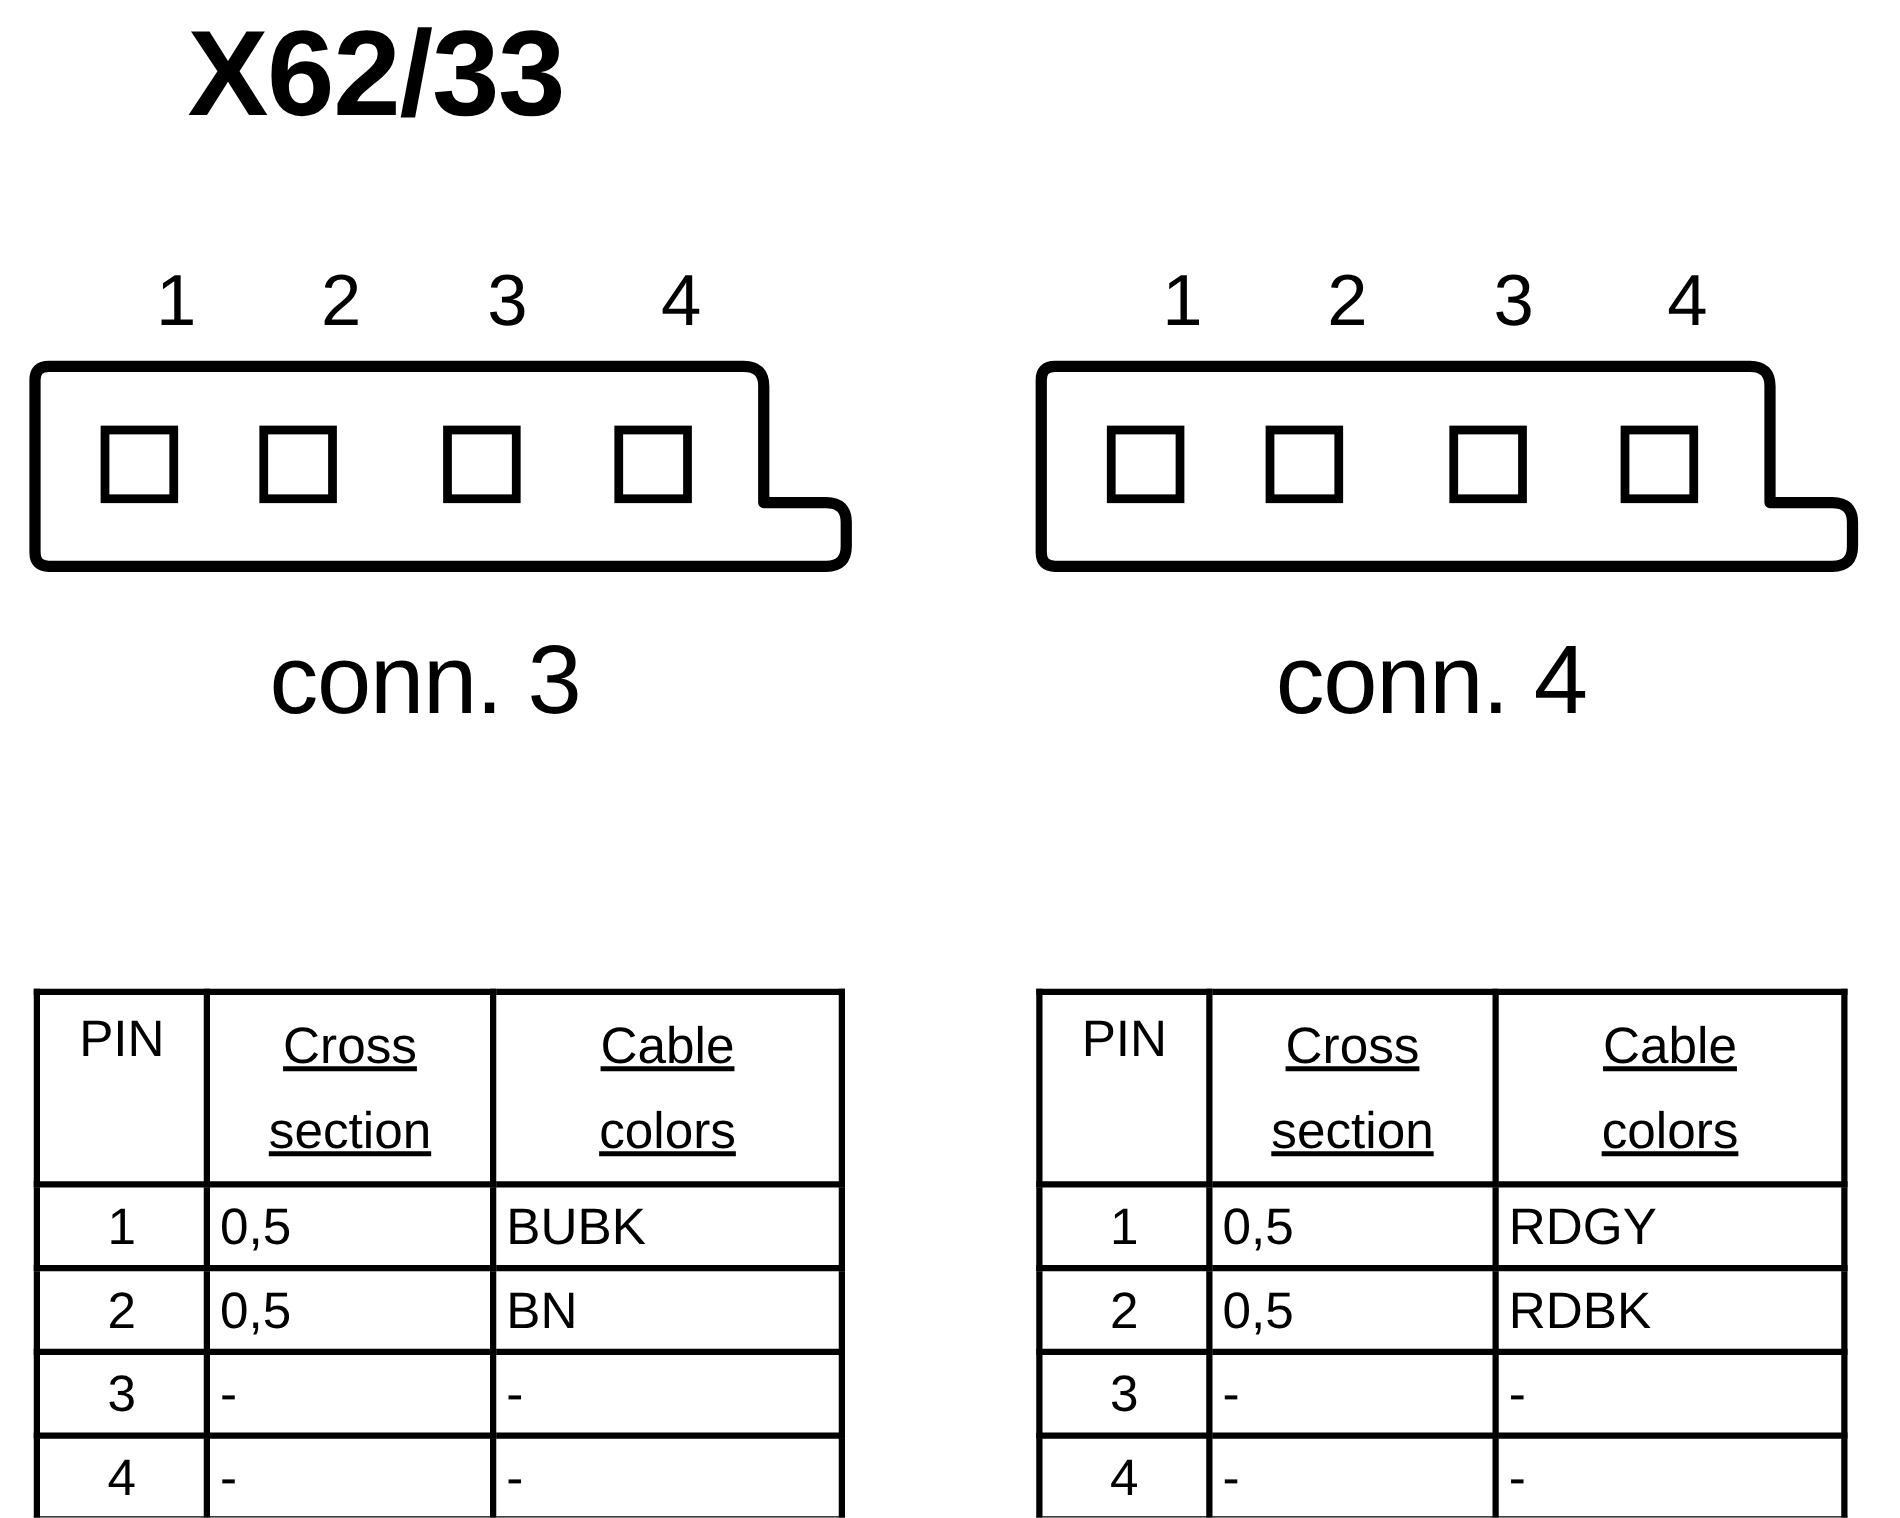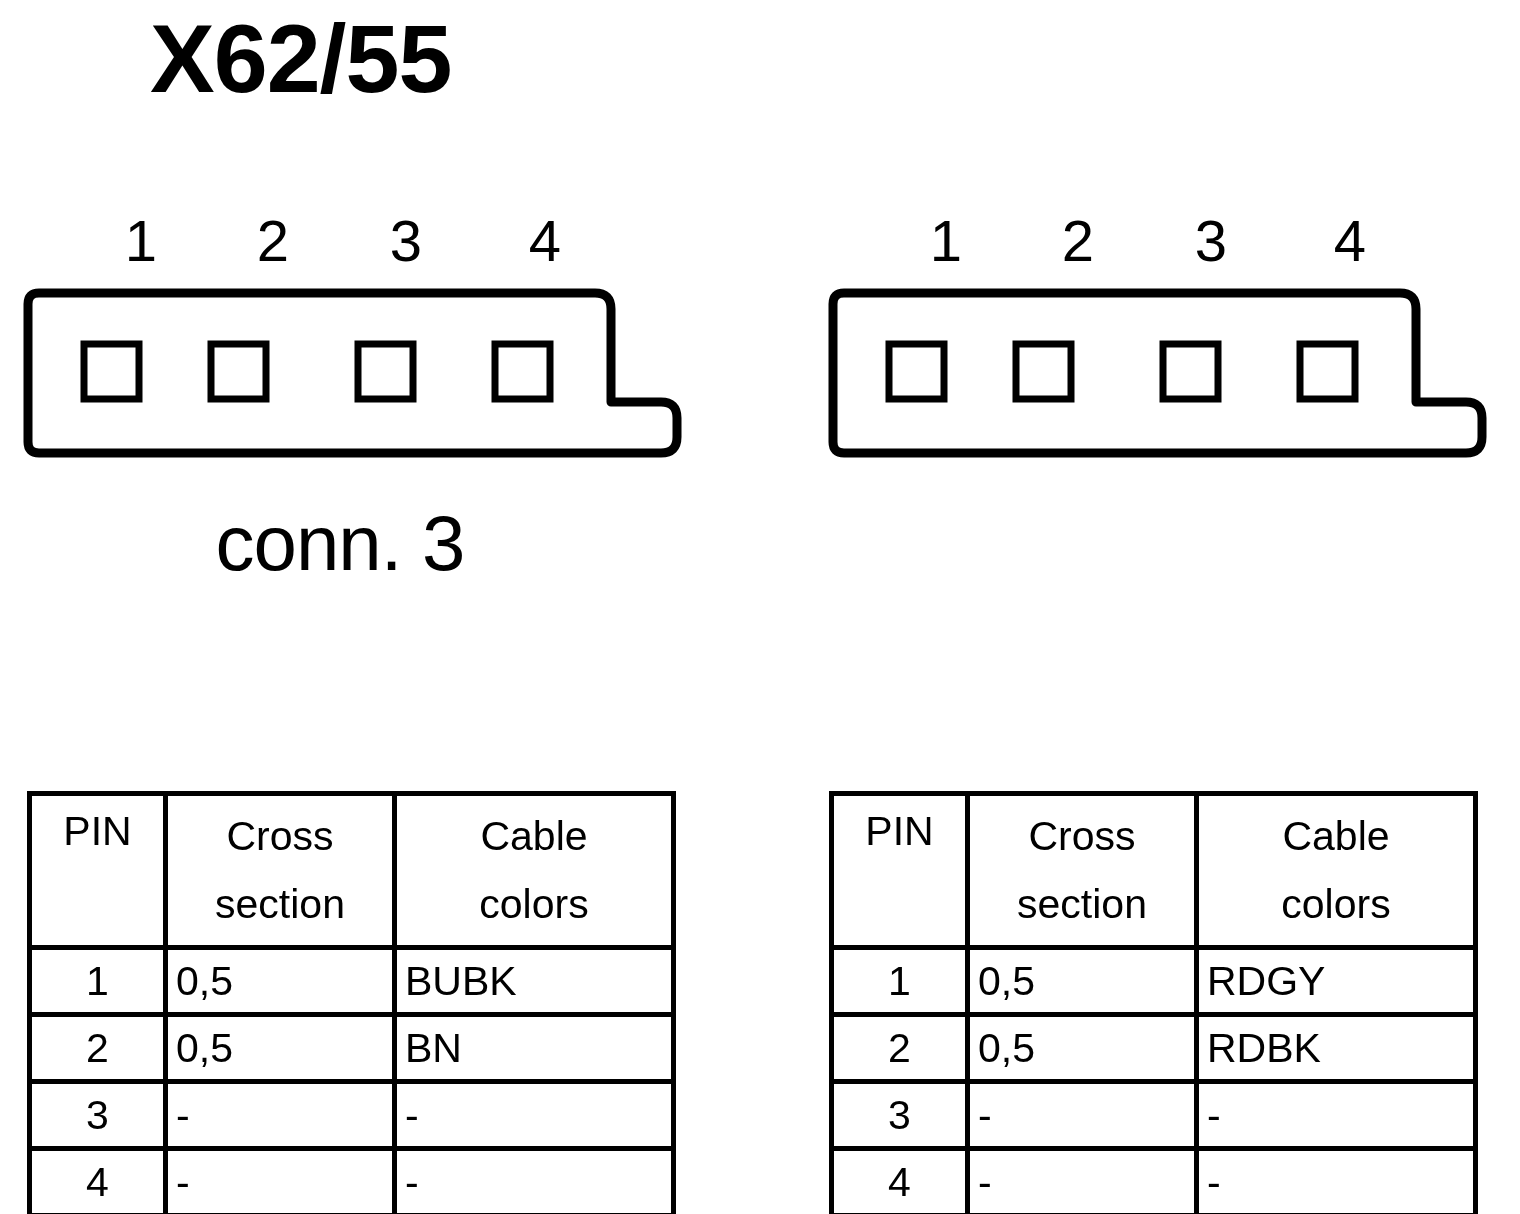--- a/index.html
+++ b/index.html
@@ -123,20 +123,21 @@
     height: 143px;
     text-align: center;
   }
   thead th.h-pin {
     vertical-align: top;
     padding-top: 6px;
   }
   thead th.h-wrap {
     vertical-align: top;
     padding-top: 6px;
+    text-decoration: underline;
   }
   thead th .hl {
     display: block;
     line-height: 68px;
   }
 
   
   tbody td {
     height: 62px;
   }
@@ -147,21 +148,21 @@
     text-align: left;
     padding-left: 8px;
   }
   tbody td.dash {
     padding-left: 8px;
   }
 </style>
 </head>
 <body>
 
-<div class="title">X62/55</div>
+<div class="title">X62/33</div>
 
 <div class="conn-group left">
 
   <div class="pin-numbers">
     <div class="pin-num p1">1</div>
     <div class="pin-num p2">2</div>
     <div class="pin-num p3">3</div>
     <div class="pin-num p4">4</div>
   </div>
 
@@ -214,20 +215,21 @@
                Q 6 169 6 158
                L 6 20
                Q 6 9 17 9 Z" fill="none" stroke="#000000" stroke-width="9" stroke-linejoin="round" stroke-linecap="round"></path>
       <rect x="62" y="60" width="55" height="55" fill="none" stroke="#000000" stroke-width="7"></rect>
       <rect x="189" y="60" width="55" height="55" fill="none" stroke="#000000" stroke-width="7"></rect>
       <rect x="336" y="60" width="55" height="55" fill="none" stroke="#000000" stroke-width="7"></rect>
       <rect x="473" y="60" width="55" height="55" fill="none" stroke="#000000" stroke-width="7"></rect>
     </svg>
   </div>
 
+  <div class="conn-caption">conn. 4</div>
 </div>
 
 <div class="pin-table-wrap left">
   <table class="pin-table">
     <colgroup>
       <col class="col-pin">
         <col class="col-cross">
         <col class="col-color">
     </colgroup>
     <thead>

